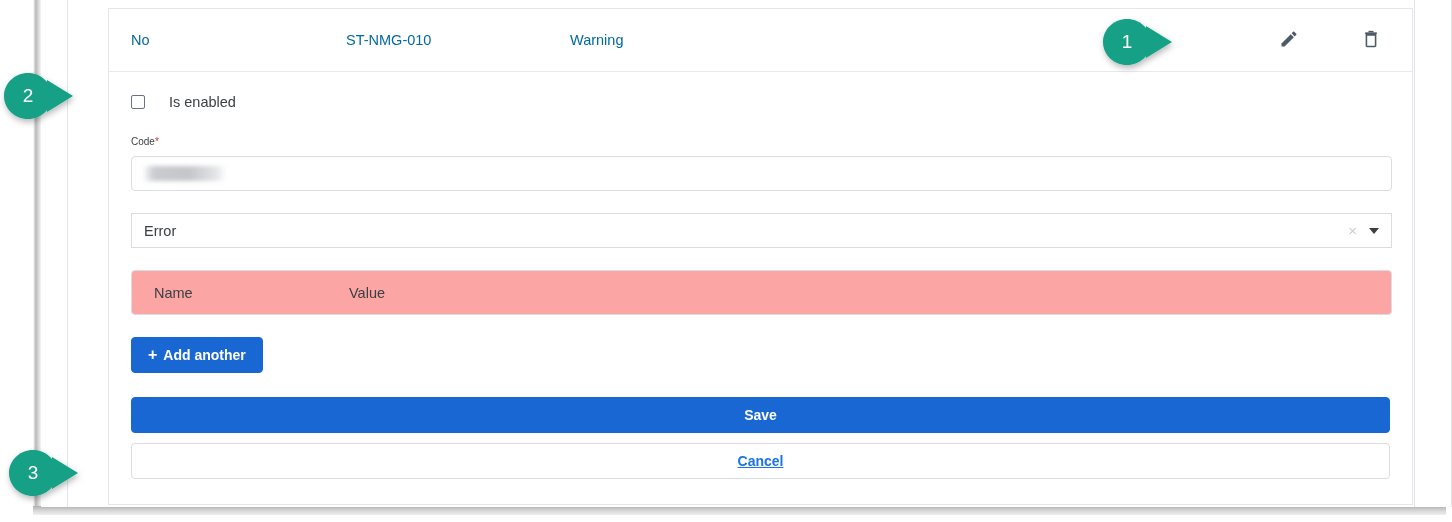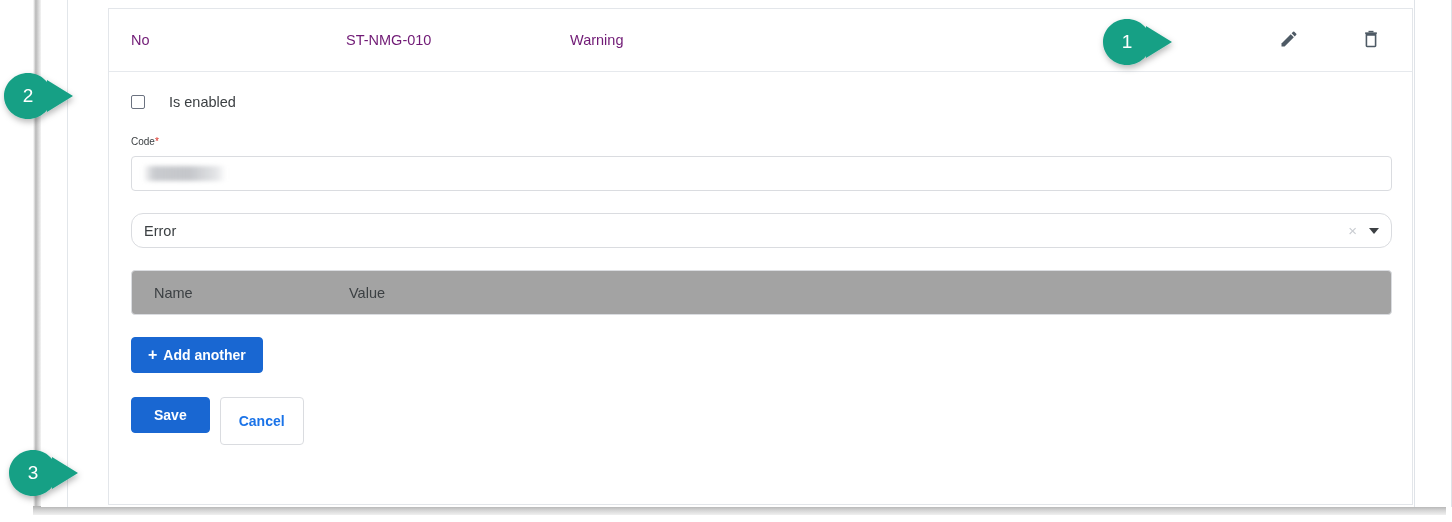--- a/index.html
+++ b/index.html
@@ -68,21 +68,21 @@
   
   .data-row {
     position: relative;
     height: 63px;
     border-bottom: 1px solid #e6e9ed;
     display: flex;
     align-items: center;
   }
   .data-cell {
     font-size: 14.5px;
-    color: #701a75;
+    color: #0369a1;
     line-height: 1;
     white-space: nowrap;
   }
   .cell-enabled { position: absolute; left: 22px; }
   .cell-code    { position: absolute; left: 237px; }
   .cell-action  { position: absolute; left: 452px; margin-left: 9px; }
 
   .row-actions {
     position: absolute;
     right: 28px;
@@ -155,21 +155,21 @@
         rgba(196,198,202,1) 55%,
         rgba(205,207,211,0.55) 88%,
         rgba(255,255,255,0) 100%);
     filter: blur(2.1px);
   }
 
   .select-input {
     width: 1261px;
     height: 35px;
     border: 1px solid #dadce0;
-    border-radius: 12px;
+    border-radius: 0;
     background: #ffffff;
     font-size: 14.5px;
     color: #3c4043;
     padding: 0 12px;
     display: flex;
     align-items: center;
     position: relative;
     cursor: pointer;
   }
   .select-value { flex: 1; }
@@ -187,21 +187,21 @@
     border-right: 5px solid transparent;
     border-top: 6px solid #3c4043;
     cursor: pointer;
   }
 
   
   .param-table {
     width: 1261px;
     border: 1px solid #dadce0;
     border-radius: 4px;
-    background: #a3a3a3;
+    background: #fca5a5;
     height: 45px;
     display: flex;
     align-items: center;
   }
   .param-th {
     font-size: 14.5px;
     color: #3c4043;
   }
   .th-name  { margin-left: 22px; width: 195px; }
   .th-value { }
@@ -232,23 +232,24 @@
     padding: 0 16px;
     margin-top: 22px;
   }
   .plus-glyph { font-size: 16px; font-weight: bold; margin-right: 6px; line-height: 1; }
 
   .footer-bar {
     margin-top: 24px;
     padding-bottom: 16px;
     display: flex;
     gap: 10px;
+    flex-direction: column;
   }
   .btn-save   { height: 36px; padding: 0 22px; }
-  .btn-cancel { height: 48px; padding: 0 18px; }
+  .btn-cancel { height: 36px; padding: 0 18px; text-decoration: underline; }
 
   
   .pin {
     position: absolute;
     width: 72px;
     height: 48px;
     z-index: 40;
     pointer-events: none;
   }
   .pin svg { display: block; overflow: visible; }

